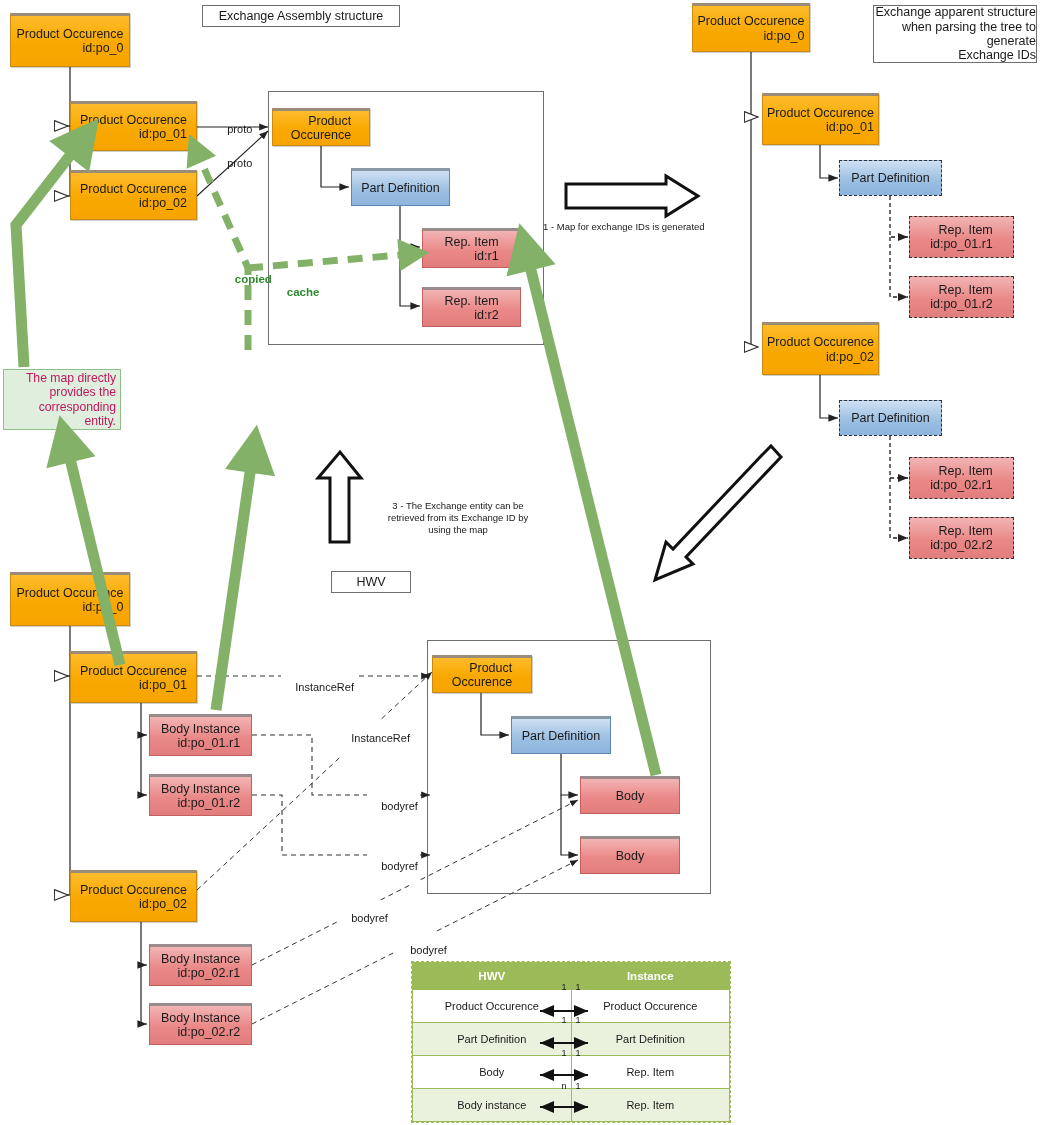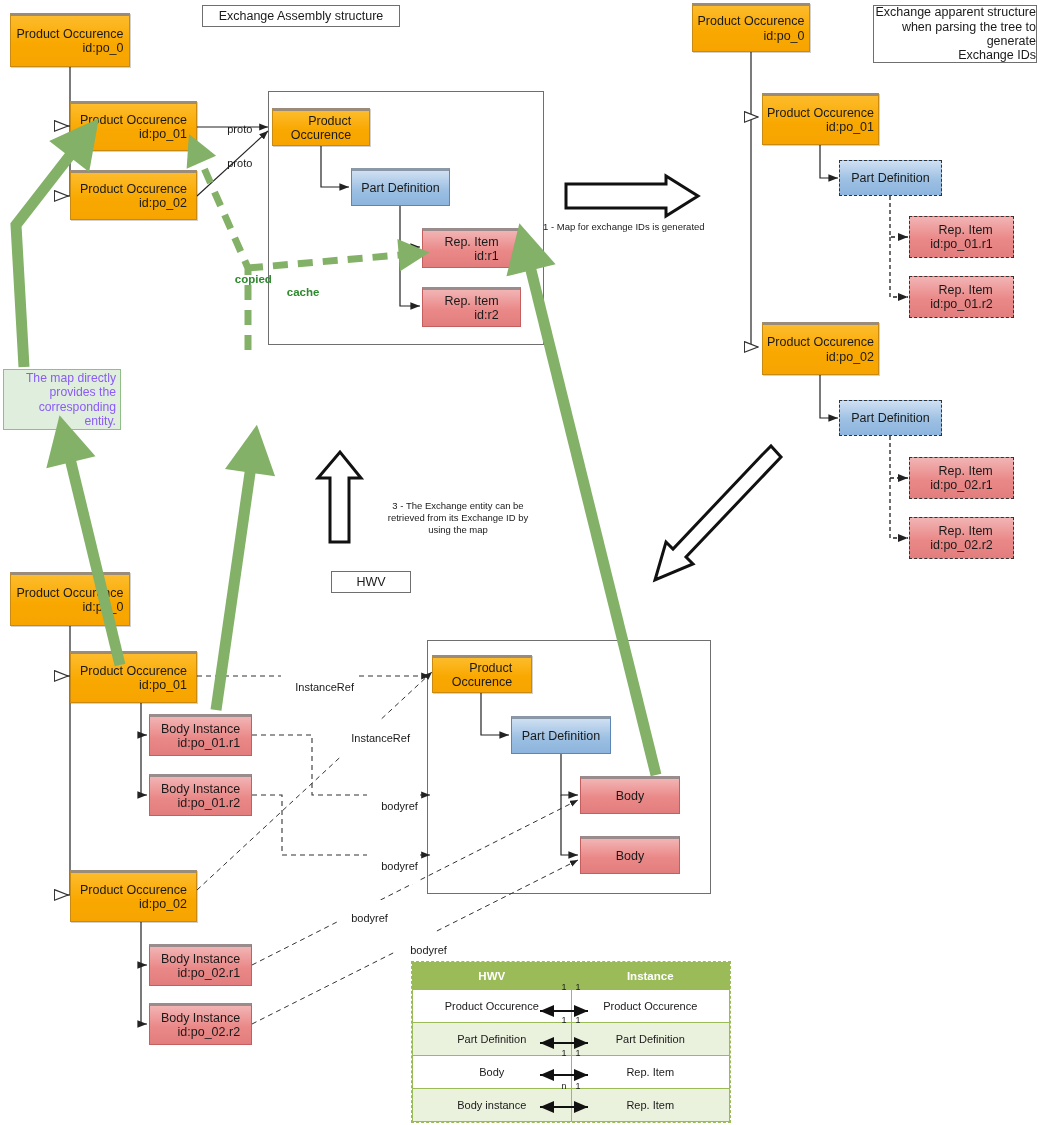--- a/index.html
+++ b/index.html
@@ -15,21 +15,21 @@
         text-align:right;line-height:1.15;color:#1a1a1a;}
   .po{background:linear-gradient(180deg,#fdbc2c 0%,#f9a800 55%,#f7a400 100%);
       border:1px solid #c98a12;border-top:3px solid #9a8c78;
       box-shadow:1px 1px 0 rgba(0,0,0,.18);font-size:12.5px;}
   .pd{background:linear-gradient(180deg,#cfe0f2 0%,#9dc0e3 55%,#8cb4dd 100%);
       border:1px solid #5b86b5;border-top:3px solid #8a98a8;font-size:12.5px;}
   .ri{background:linear-gradient(180deg,#f2b4b4 0%,#ea8888 55%,#e27d7d 100%);
       border:1px solid #c45f5f;border-top:3px solid #9a8c8c;font-size:12.5px;}
   .dashed-node{border:1.6px dashed #333 !important;box-shadow:none !important;}
   .plain{background:#ffffff;border:1.5px solid #6f6f6f;font-size:12.5px;color:#1a1a1a;}
-  .note{background:#dfeedd;border:1px solid #8fbf86;font-size:12.2px;color:#8b5cf6;
+  .note{background:#dfeedd;border:1px solid #8fbf86;font-size:12.2px;color:#be185d;
         padding:3px 4px;}
   .frame{position:absolute;z-index:0;border:1.4px solid #6f6f6f;background:transparent;}
   .lbl{position:absolute;z-index:4;font-size:11px;color:#1a1a1a;white-space:pre;}
   .lbl.green{color:#2d8a2d;font-weight:bold;font-size:11.5px;}
   .ann{position:absolute;z-index:4;font-size:9.5px;color:#1a1a1a;
        text-align:center;line-height:1.25;}
   .ann.left{text-align:left;}
   table.legend{position:absolute;left:412px;top:962px;width:318px;
      border-collapse:collapse;z-index:4;font-size:11px;
      outline:1.5px dashed #9bbb59;}

